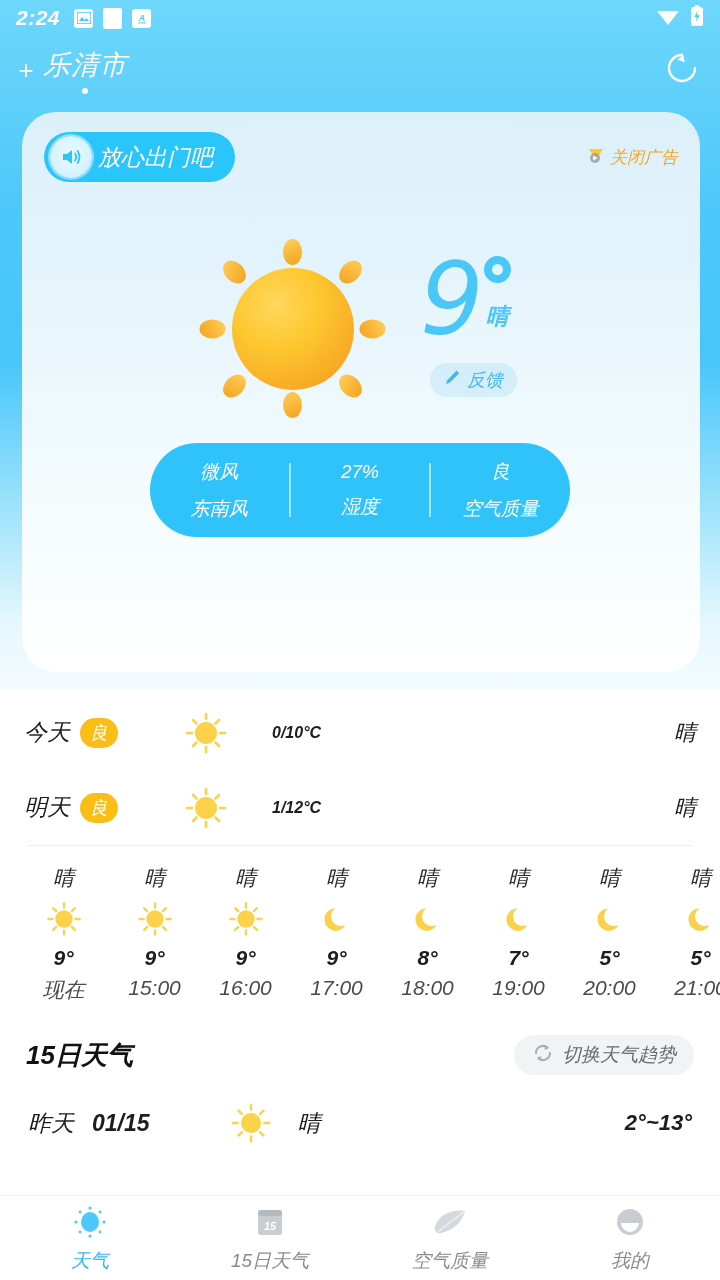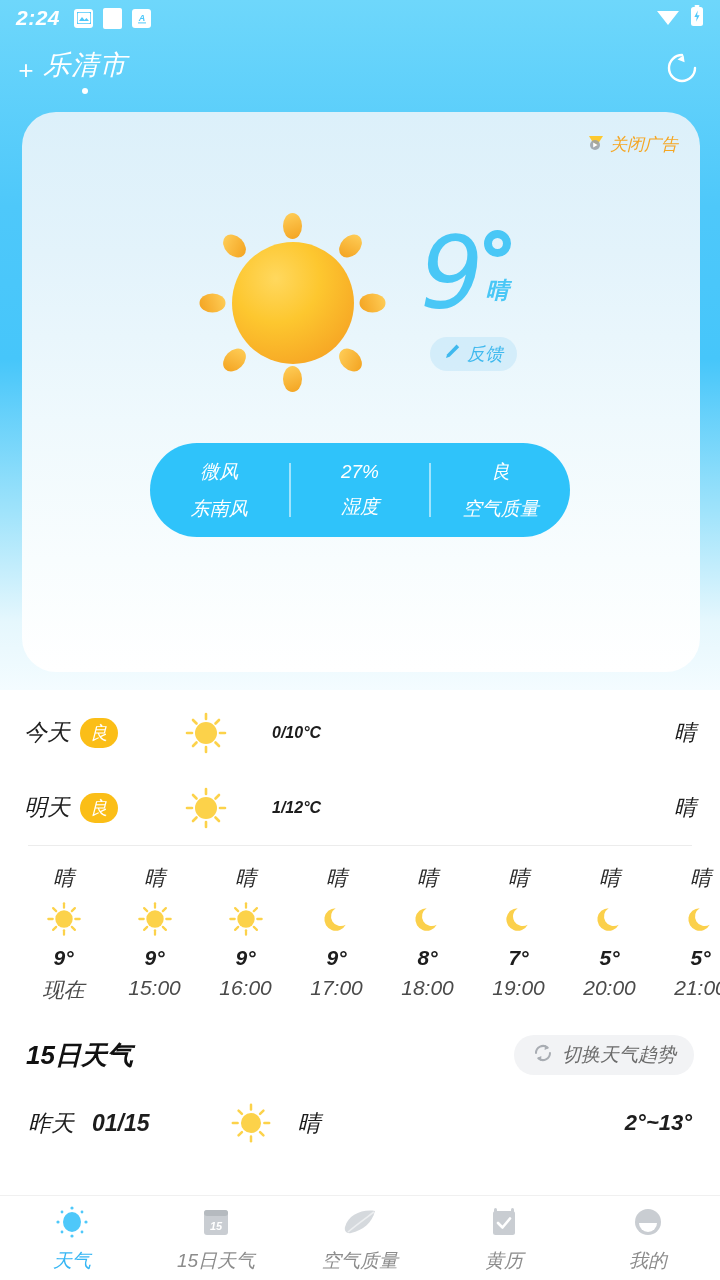--- a/index.html
+++ b/index.html
@@ -206,20 +206,30 @@
           <path d="M17 4 A13 13 0 1 0 30 17" fill="none" stroke="#fff" stroke-width="2.4" stroke-linecap="round"></path>
           <path d="M12.5 8.5 L18.6 4.2 L19.6 11.2 Z" fill="#fff"></path>
         </svg>
       </span>
     </div>
   </div>
 
   <div class="main-card">
 
     <div class="card-top">
+      <div class="voice-pill">
+        <div class="voice-circle">
+          <svg width="24" height="22" viewBox="0 0 24 22">
+            <path d="M4 8 H8 L13 4 V18 L8 14 H4 Z" fill="#29c5fb"></path>
+            <path d="M16 7.5 Q18.6 11 16 14.5" fill="none" stroke="#29c5fb" stroke-width="1.8" stroke-linecap="round"></path>
+            <path d="M18.6 5 Q22.4 11 18.6 17" fill="none" stroke="#29c5fb" stroke-width="1.8" stroke-linecap="round"></path>
+          </svg>
+        </div>
+        <div class="voice-text">放心出门吧</div>
+      </div>
 
       <div class="close-ad">
         <span>
           <svg width="22" height="20" viewBox="0 0 22 20">
             <path d="M4 4 L18 4 L11 15 Z" fill="#fdc92f"></path>
             <path d="M4 4 L7.5 9 L11 15 Z" fill="#f5a623"></path>
             <circle cx="10" cy="13" r="5" fill="#9aa0a6" opacity=".85"></circle>
             <path d="M8.2 10.4 L12.6 13 L8.2 15.6 Z" fill="#fff"></path>
           </svg>
         </span>
@@ -521,31 +531,20 @@
     <div class="nav-item">
       <div class="nav-icon">
         <svg width="36" height="30" viewBox="0 0 36 30">
           <path d="M33 4 C20 2 6 8 3 20 C2 24 5 27 9 26 C21 23 30 16 33 4 Z" fill="#d5d9dd"></path>
           <path d="M6 25 C14 18 24 11 32 5" fill="none" stroke="#eceef0" stroke-width="1.6"></path>
         </svg>
       </div>
       <div class="nav-label">空气质量</div>
     </div>
 
-    <div class="nav-item">
-      <div class="nav-icon">
-        <svg width="34" height="34" viewBox="0 0 34 34">
-          <rect x="7" y="3" width="3" height="5" rx="1.5" fill="#c9cdd2"></rect>
-          <rect x="24" y="3" width="3" height="5" rx="1.5" fill="#c9cdd2"></rect>
-          <rect x="6" y="6" width="22" height="24" rx="2.5" fill="#c9cdd2"></rect>
-          <path d="M11 18 L15.5 22.5 L23 13.5" fill="none" stroke="#fff" stroke-width="2.6" stroke-linecap="round" stroke-linejoin="round"></path>
-        </svg>
-      </div>
-      <div class="nav-label">黄历</div>
-    </div>
 
     <div class="nav-item">
       <div class="nav-icon">
         <svg width="34" height="34" viewBox="0 0 34 34">
           <circle cx="17" cy="17" r="13" fill="#c9cdd2"></circle>
           <path d="M8 18 A9 9 0 0 0 26 18 Z" fill="#ffffff"></path>
         </svg>
       </div>
       <div class="nav-label">我的</div>
     </div>

